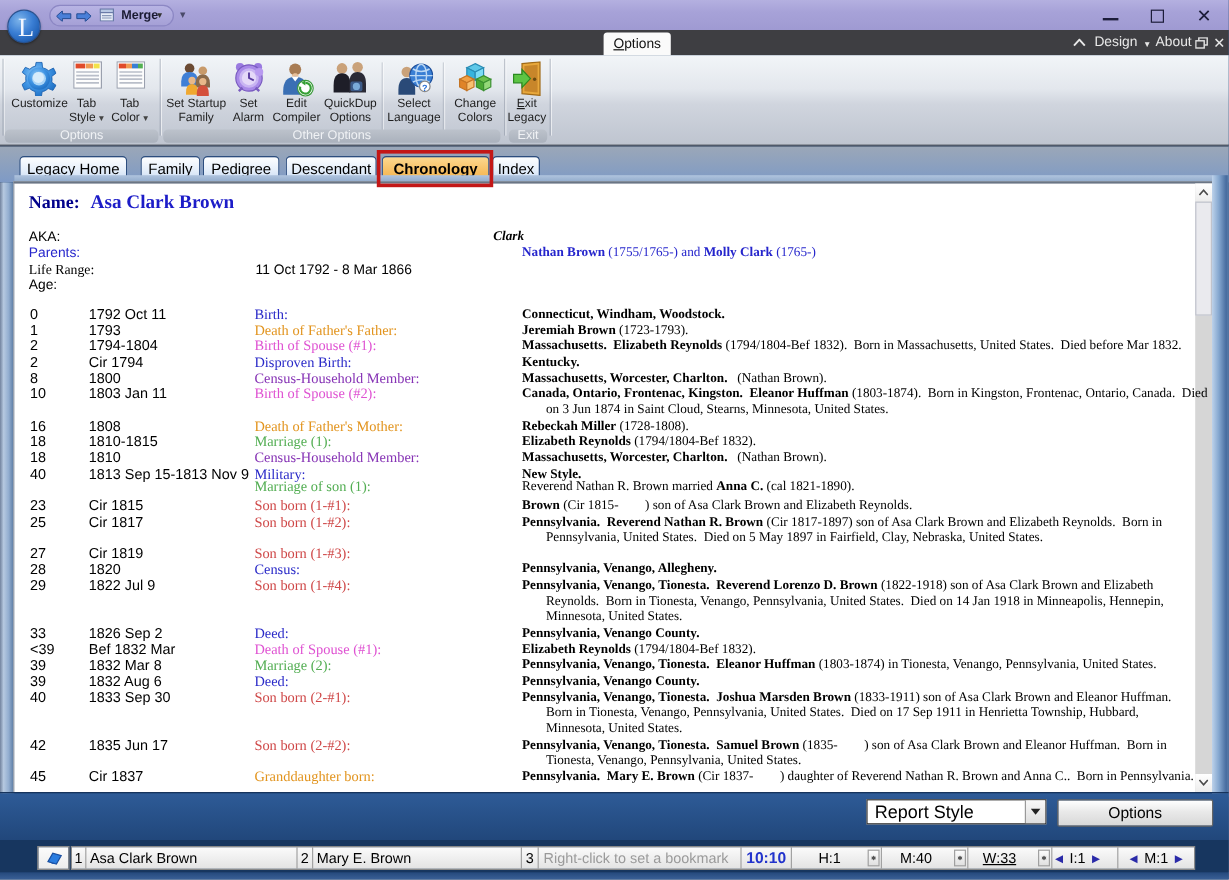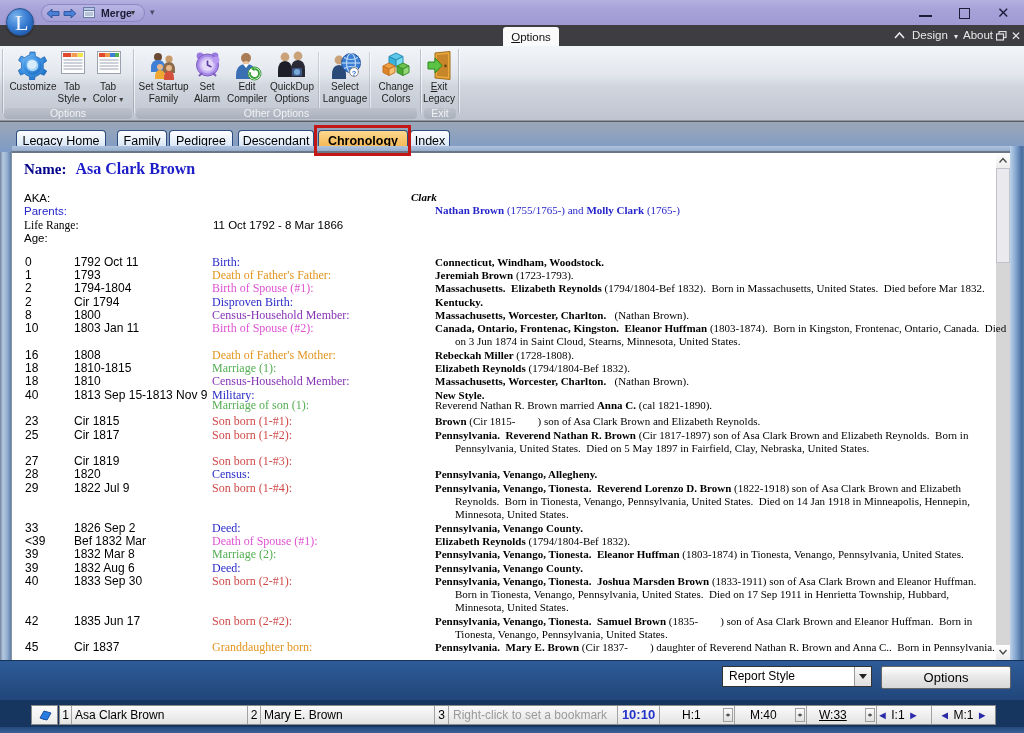--- a/index.html
+++ b/index.html
@@ -79,21 +79,21 @@
 .r .a { position:absolute; left:25px; font-size:12px; }
 .r .d { position:absolute; left:74px; font-size:12px; }
 .r .e { position:absolute; left:212px; font-family:"Liberation Serif",serif; font-size:12px; }
 .r .t { position:absolute; left:435px; font-family:"Liberation Serif",serif; font-size:11px; color:#000; white-space:pre; }
 .r .t.w { left:455px; }
 
 
 #bband { position:absolute; left:0; top:660px; width:1024px; height:40px;
   background:linear-gradient(#2e5b97, #21477b); border-top:1px solid #16335c; }
 #rstyle { position:absolute; left:722px; top:666px; width:150px; height:21px; background:#fff; border:1px solid #333; }
-#rstyle .txt { position:absolute; left:6px; top:2px; font-size:12px; color:#000; }
+#rstyle .txt { position:absolute; left:6px; top:2px; font-size:15px; color:#000; }
 #rstyle .dd { position:absolute; right:0; top:0; width:17px; height:19px; background:linear-gradient(#f8f8f8,#dedede); border-left:1px solid #999; }
 #rstyle .dd:after { content:""; position:absolute; left:4px; top:7px; border:4px solid transparent; border-top:5px solid #222; }
 #obtn { position:absolute; left:881px; top:666px; width:130px; height:23px;
   background:linear-gradient(#ffffff,#e9e9e9 45%,#d8d8d8); border:1px solid #666; border-radius:2px;
   font-size:13px; color:#000; text-align:center; line-height:21px; }
 
 #sbar2 { position:absolute; left:0; top:700px; width:1024px; height:27px; background:#17365f; }
 #flagbox { position:absolute; left:31px; top:5px; width:27px; height:20px; background:linear-gradient(#fcfcfc,#ececec); border:1px solid #8a8a8a; }
 #statbar { position:absolute; left:59px; top:5px; height:20px; display:flex; background:linear-gradient(#fbfbfb,#e3e3e3); border:1px solid #8a8a8a; }
 .sseg { height:18px; line-height:18px; font-size:12px; color:#000; border-right:1px solid #a2a2a2; position:relative; white-space:nowrap; overflow:hidden; }

